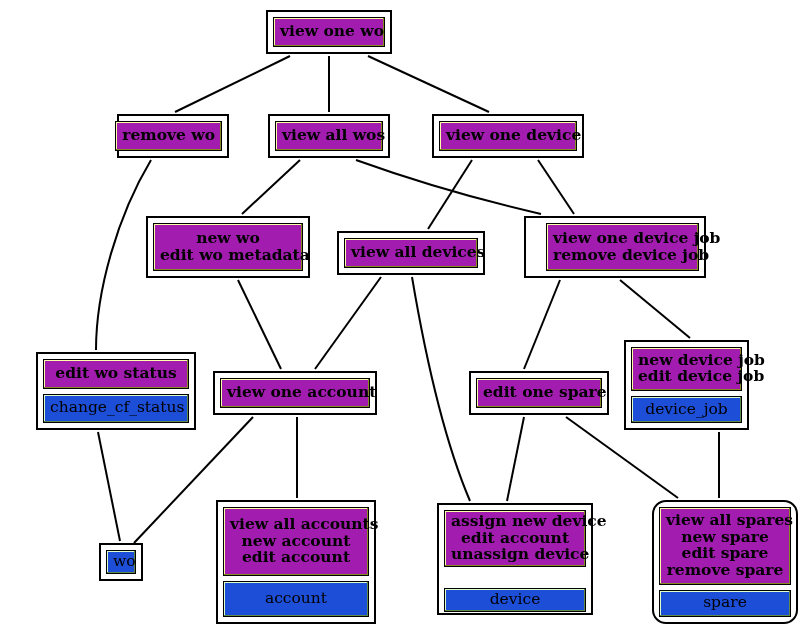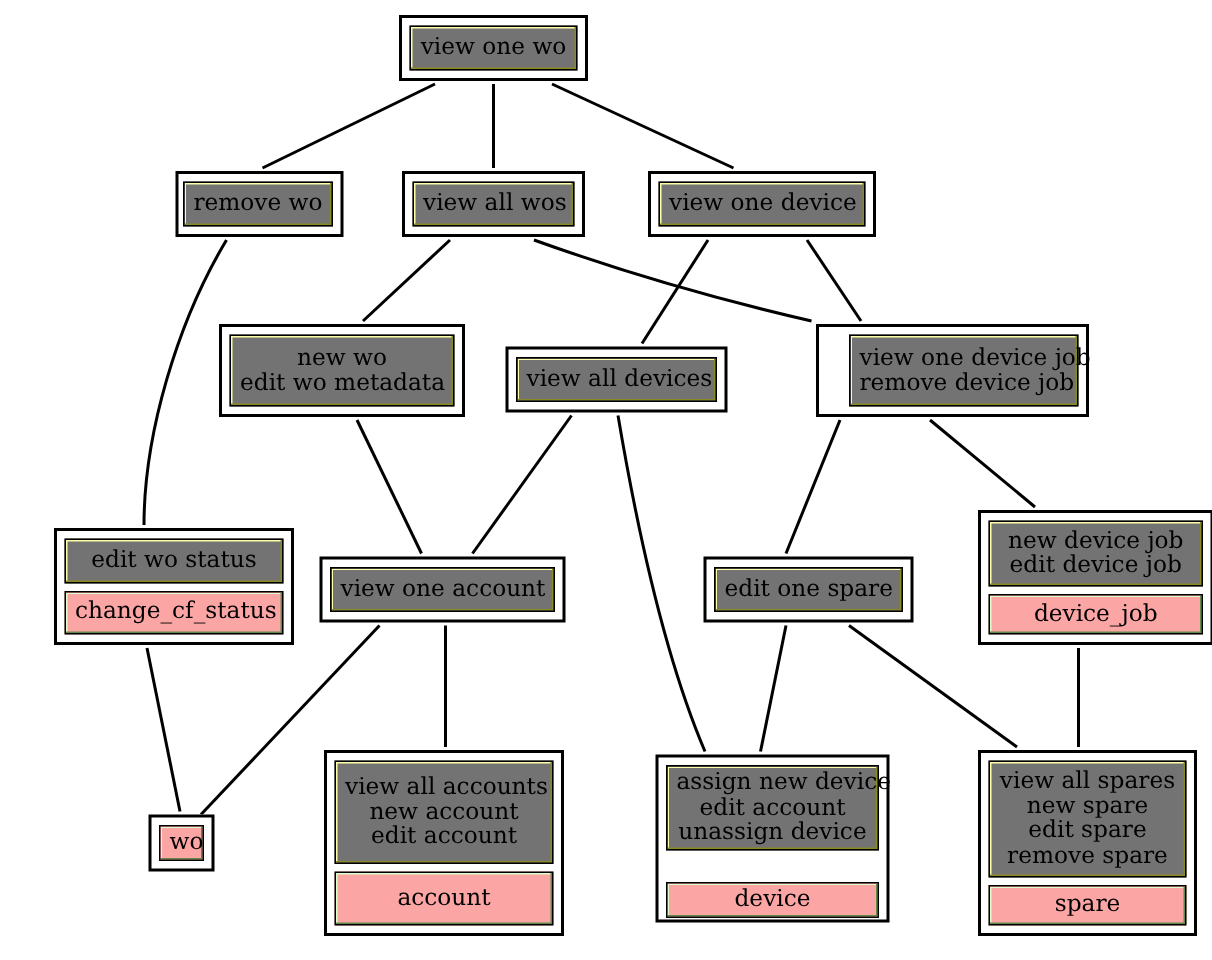--- a/index.html
+++ b/index.html
@@ -56,25 +56,26 @@
     padding: 2px 6px 3px 6px;
     white-space: pre;
     font-size: 15.5px;
     color: #000000;
     flex: 1 1 auto;
     display: flex;
     flex-direction: column;
     justify-content: center;
   }
   .cell.action {
-    background: #737373;
+    background: #a21caf;
     box-shadow: inset -1px -1px 0 #8a8a22, inset 1px 1px 0 #ffffaa;
+    font-weight: bold;
   }
   .cell.entity {
-    background: #fca5a5;
+    background: #1d4ed8;
     box-shadow: inset -1px -1px 0 #5f8a4a, inset 1px 1px 0 #ddffcc;
   }
   .cell .line {
     display: block;
   }
 </style>
 </head>
 <body>
 
 <div id="canvas">
@@ -111,46 +112,46 @@
       </div>
       <div class="node" style="left: 432px; top: 114px; width: 152px; height: 44px;">
         <div class="cell action"><span class="line">view one device</span></div>
       </div>
       <div class="node" style="left: 146px; top: 216px; width: 164px; height: 62px;">
         <div class="cell action"><span class="line">new wo</span><span class="line">edit wo metadata</span></div>
       </div>
       <div class="node" style="left: 337px; top: 231px; width: 148px; height: 44px;">
         <div class="cell action"><span class="line">view all devices</span></div>
       </div>
-      <div class="node" style="left: 544px; top: 216px; width: 182px; height: 62px; padding-left: 20px;">
+      <div class="node" style="left: 524px; top: 216px; width: 182px; height: 62px; padding-left: 20px;">
         <div class="cell action"><span class="line">view one device job</span><span class="line">remove device job</span></div>
       </div>
       <div class="node" style="left: 16px; top: 352px; width: 160px; height: 78px; margin-left: 20px;">
         <div class="cell action"><span class="line">edit wo status</span></div>
         <div class="cell entity"><span class="line">change_cf_status</span></div>
       </div>
       <div class="node" style="left: 213px; top: 371px; width: 164px; height: 44px;">
         <div class="cell action"><span class="line">view one account</span></div>
       </div>
       <div class="node" style="left: 469px; top: 371px; width: 140px; height: 44px;">
         <div class="cell action"><span class="line">edit one spare</span></div>
       </div>
-      <div class="node" style="left: 652px; top: 340px; width: 157px; height: 90px; justify-content: space-between;">
+      <div class="node" style="left: 624px; top: 340px; width: 125px; height: 90px; justify-content: space-between;">
         <div class="cell action"><span class="line">new device job</span><span class="line">edit device job</span></div>
         <div class="cell entity"><span class="line">device_job</span></div>
       </div>
       <div class="node" style="left: 99px; top: 543px; width: 44px; height: 38px;">
         <div class="cell entity"><span class="line">wo</span></div>
       </div>
       <div class="node" style="left: 216px; top: 500px; width: 160px; height: 124px;">
         <div class="cell action"><span class="line">view all accounts</span><span class="line">new account</span><span class="line">edit account</span></div>
         <div class="cell entity"><span class="line">account</span></div>
       </div>
       <div class="node" style="left: 437px; top: 503px; width: 156px; height: 112px; gap: 21px;">
         <div class="cell action"><span class="line">assign new device</span><span class="line">edit account</span><span class="line">unassign device</span></div>
         <div class="cell entity"><span class="line">device</span></div>
       </div>
-      <div class="node" style="left: 652px; top: 500px; width: 146px; height: 124px;">
+      <div class="node" style="left: 652px; top: 500px; width: 146px; height: 124px; border-radius: 14px;">
         <div class="cell action"><span class="line">view all spares</span><span class="line">new spare</span><span class="line">edit spare</span><span class="line">remove spare</span></div>
         <div class="cell entity"><span class="line">spare</span></div>
       </div>
     </div>
 </div>
 
 </body></html>

